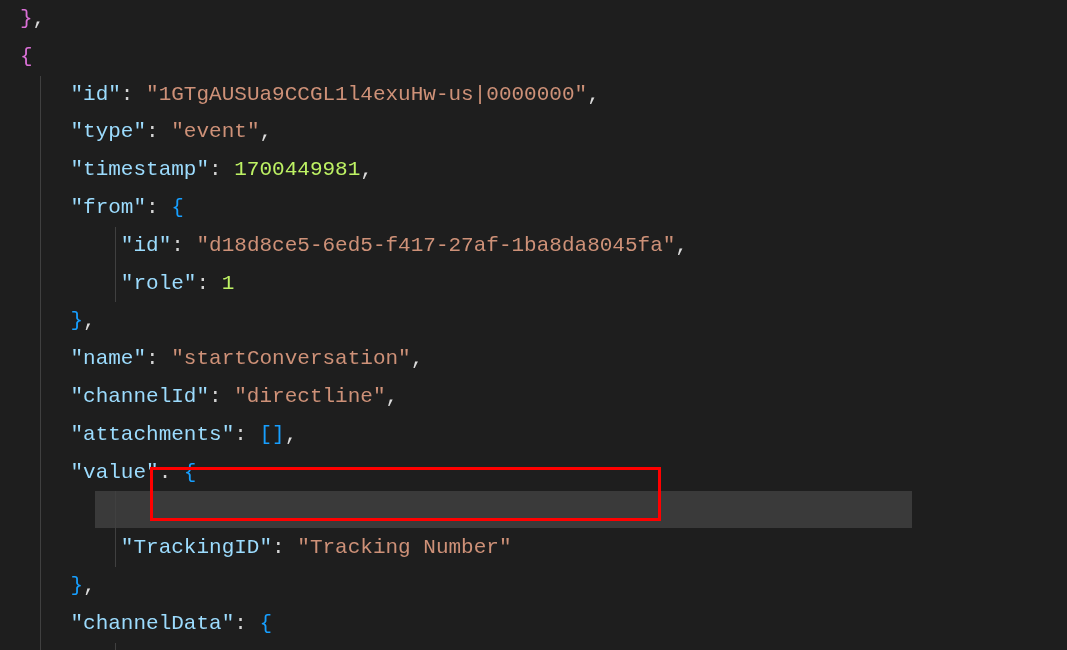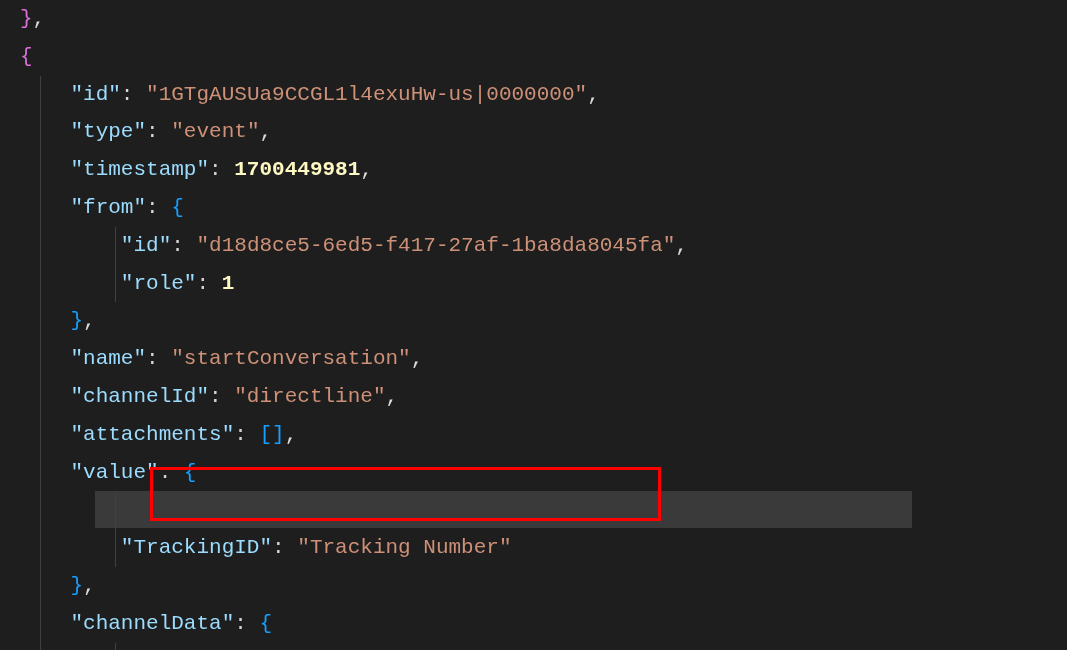--- a/index.html
+++ b/index.html
@@ -32,22 +32,21 @@
       width: 1px;
       background: #404040;
     }
     .key {
       color: #9cdcfe;
     }
     .string {
       color: #ce9178;
     }
     .number {
-      color: #fef9c3;
-      font-weight: bold;
+      color: #bef264;
     }
     .bool {
       color: #569cd6;
     }
     .brace-purple {
       color: #da70d6;
     }
     .brace-blue {
       color: #179fff;
     }

